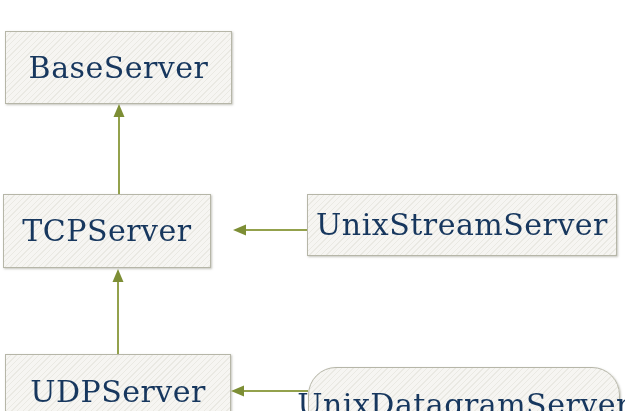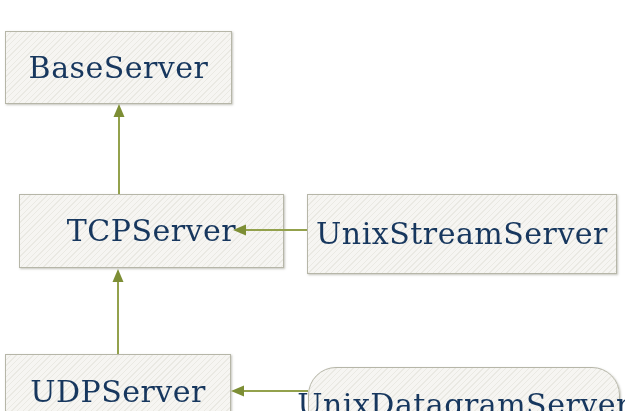--- a/index.html
+++ b/index.html
@@ -56,25 +56,25 @@
 </style>
 </head>
 <body>
 
 <div class="canvas">
 
   <div class="node" style="left:5px; top:4px; width:227px; height:73px;">
     <span class="node-label">BaseServer</span>
   </div>
 
-  <div class="node" style="left:19px; top:167px; width:265px; height:74px;">
+  <div class="node" style="left:3px; top:167px; width:208px; height:74px;">
     <span class="node-label">TCPServer</span>
   </div>
 
-  <div class="node" style="left:307px; top:167px; width:310px; height:80px;">
+  <div class="node" style="left:307px; top:167px; width:310px; height:62px;">
     <span class="node-label">UnixStreamServer</span>
   </div>
 
   <div class="node" style="left:5px; top:327px; width:226px; height:75px;">
     <span class="node-label">UDPServer</span>
   </div>
 
   <div class="node" style="left:308px; top:340px; width:312px; height:75px;border-radius:28px;">
     <span class="node-label">UnixDatagramServer</span>
   </div>

